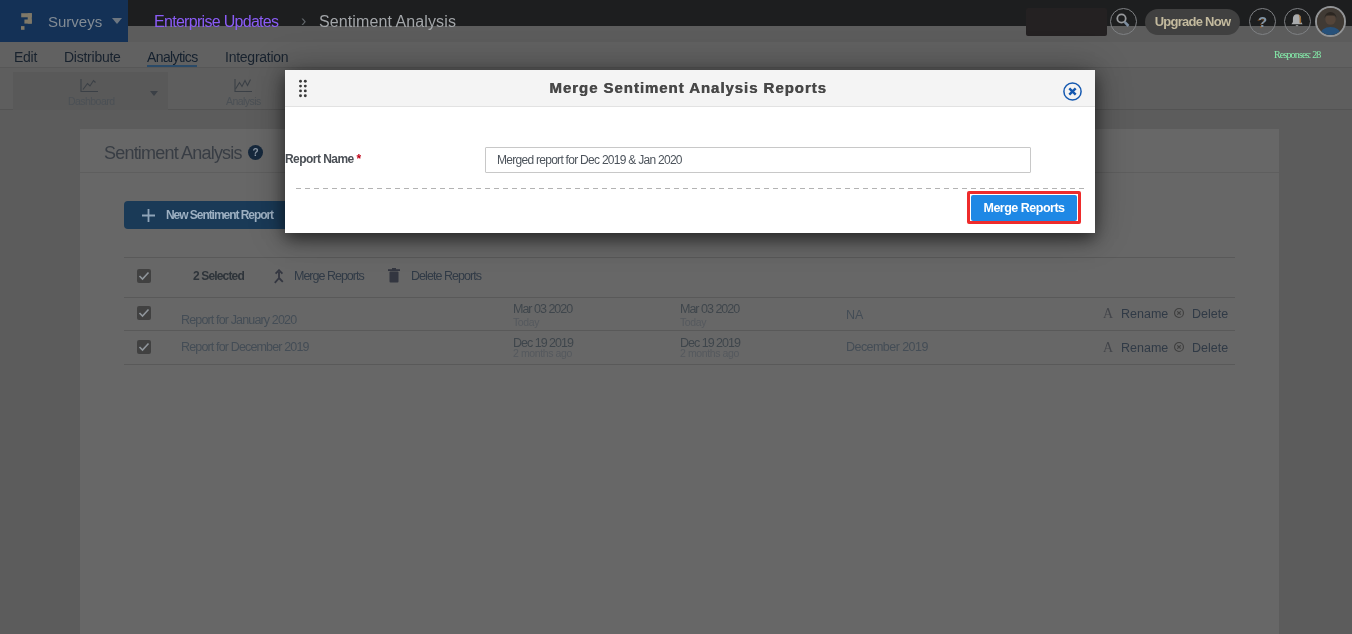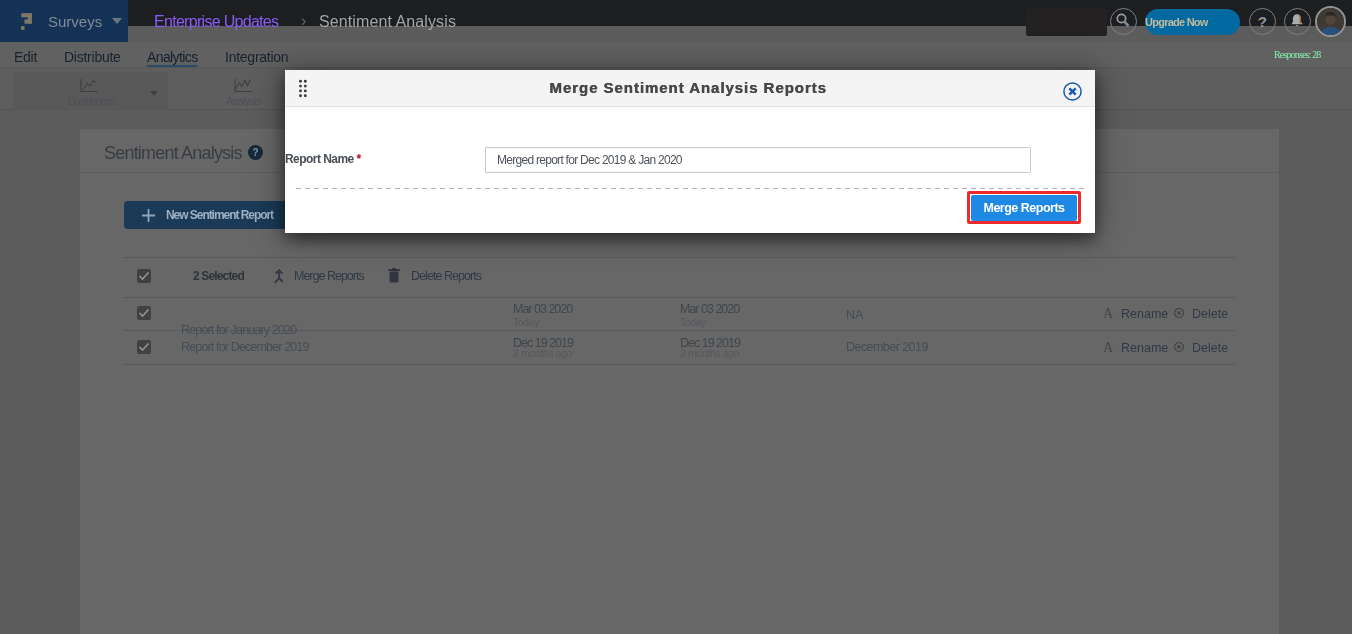--- a/index.html
+++ b/index.html
@@ -11,22 +11,22 @@
   #topbar { position:absolute; left:0; top:0; width:1352px; height:26px; background:#1d1e1f;padding-left:16px; }
   #logoblk { position:absolute; left:0; top:0; width:128px; height:42px; background:#143156; }
   #surveys { position:absolute; left:48px; top:13px; font-size:15px; color:#828b94; }
   #survcaret { position:absolute; left:112px; top:18px; width:0; height:0;
     border-left:5px solid transparent; border-right:5px solid transparent; border-top:6px solid #6d7680; }
   #crumb1 { position:absolute; left:154px; top:13px; font-size:16px; color:#8b5cf6; letter-spacing:-0.7px; }
   #crumbsep { position:absolute; left:301px; top:12px; font-size:16px; color:#62676b; }
   #crumb2 { position:absolute; left:319px; top:13px; font-size:16px; color:#a3a6a9; letter-spacing:0.1px; }
   #searchbox { position:absolute; left:1026px; top:8px; width:81px; height:28px; background:#242122; border-radius:2px; }
   .circbtn { position:absolute; top:8px; width:27px; height:27px; border:1.3px solid #7f8184; border-radius:50%; }
-  #upgrade { position:absolute; left:1145px; top:9px; width:95px; height:26px; background:#0369a1;
-    border-radius:13px; color:#c3ba9e; font-size:11px; font-weight:bold; line-height:26px; letter-spacing:-0.75px; }
+  #upgrade { position:absolute; left:1145px; top:9px; width:95px; height:26px; background:#404040;
+    border-radius:13px; color:#c3ba9e; font-size:13px; font-weight:bold; text-align:center; line-height:26px; letter-spacing:-0.75px; }
   #helpq { position:absolute; left:0; top:0; width:100%; text-align:center; font-size:15px; line-height:25px;
     font-weight:bold; color:#8295a6; text-shadow:-1.2px 0.5px 0 rgba(170,105,45,0.45); }
 
   
   #tabrow { position:absolute; left:0; top:42px; width:1352px; height:25px; background:#616161;padding-left:16px; }
   .tab { position:absolute; top:7px; font-size:14px; color:#18222e; letter-spacing:-0.25px; }
   #responses { position:absolute; left:1274px; top:7px; font-size:10px; color:#86efac; white-space:nowrap; letter-spacing:-0.85px;font-family:Liberation Serif, serif; }
 
   
   #toolbar { position:absolute; left:0; top:67px; width:1352px; height:43px; background:#5e5e5e;
@@ -178,21 +178,21 @@
       <rect x="0" y="1.2" width="12" height="1.8" fill="#333640"></rect>
       <rect x="4" y="0" width="4" height="2" fill="#333640"></rect>
     </svg>
     <span class="acttxt" style="left:331px;top:140px;letter-spacing:-0.95px">Delete Reports</span>
 
     <div class="cb" style="top:177px">
         <svg width="12" height="10" viewBox="0 0 12 10">
           <path d="M1.5 5 L4.5 8 L10.5 1.5" fill="none" stroke="#8f959b" stroke-width="1.6"></path>
         </svg>
       </div>
-    <span class="rowtxt" style="left:101px;top:194px;letter-spacing:-0.85px">Report for January 2020</span>
+    <span class="rowtxt" style="left:101px;top:184px;letter-spacing:-0.85px">Report for January 2020</span>
     <span class="datetxt" style="left:433px;top:173px">Mar 03 2020</span>
     <span class="subtxt" style="left:433px;top:187px">Today</span>
     <span class="datetxt" style="left:600px;top:173px">Mar 03 2020</span>
     <span class="subtxt" style="left:600px;top:187px">Today</span>
     <span class="rowtxt" style="left:766px;top:179px">NA</span>
     <span class="acttxt" style="left:1023px;top:177px;font-family:'Liberation Serif',serif;font-size:14px;color:#43454a">A</span>
     <span class="acttxt" style="left:1041px;top:178px">Rename</span>
     <svg width="10" height="10" viewBox="0 0 11 11" style="position:absolute;left:1094px;top:179px">
       <circle cx="5.5" cy="5.5" r="4.9" fill="none" stroke="#3f3f3f" stroke-width="1.2"></circle>
       <path d="M3.6 3.6 L7.4 7.4 M7.4 3.6 L3.6 7.4" stroke="#3f3f3f" stroke-width="1.2"></path>

